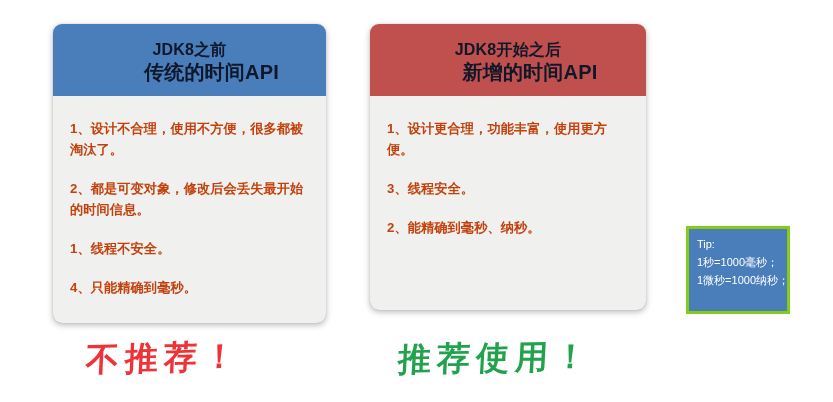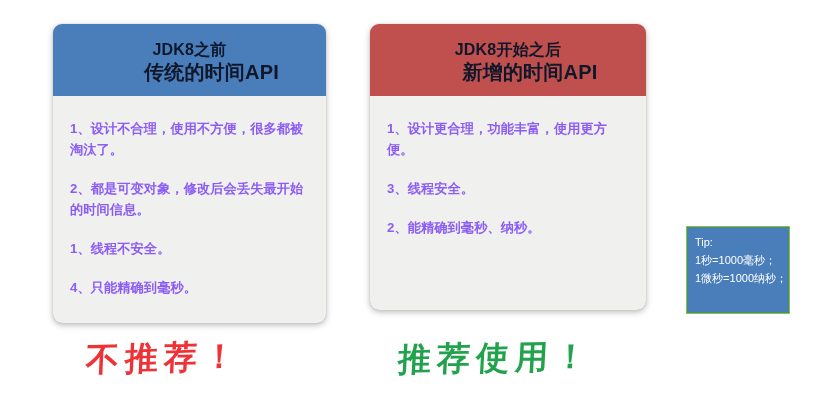--- a/index.html
+++ b/index.html
@@ -70,37 +70,37 @@
 
   .card-body {
     flex: 1 1 auto;
     padding: 22px 17px 10px 17px;
     box-sizing: border-box;
   }
 
   .bullet {
     font-size: 13.2px;
     line-height: 21px;
-    color: #8b5cf6;
+    color: #c2410c;
     font-weight: bold;
     margin: 0 0 18px 0;
     letter-spacing: 0.1px;
   }
   .bullet:last-child { margin-bottom: 8px; }
 
   
   .tip-box {
     position: absolute;
     left: 686px;
     top: 226px;
     width: 104px;
     height: 88px;
     box-sizing: border-box;
     background: #4a7ebb;
-    border: 1px solid #84cc16;
+    border: 3px solid #84cc16;
     padding: 6px 7px 0 8px;
     color: #ffffff;
     font-size: 11px;
     line-height: 18px;
   }
   .tip-line { white-space: nowrap; }
 
   
   .verdict {
     position: absolute;

